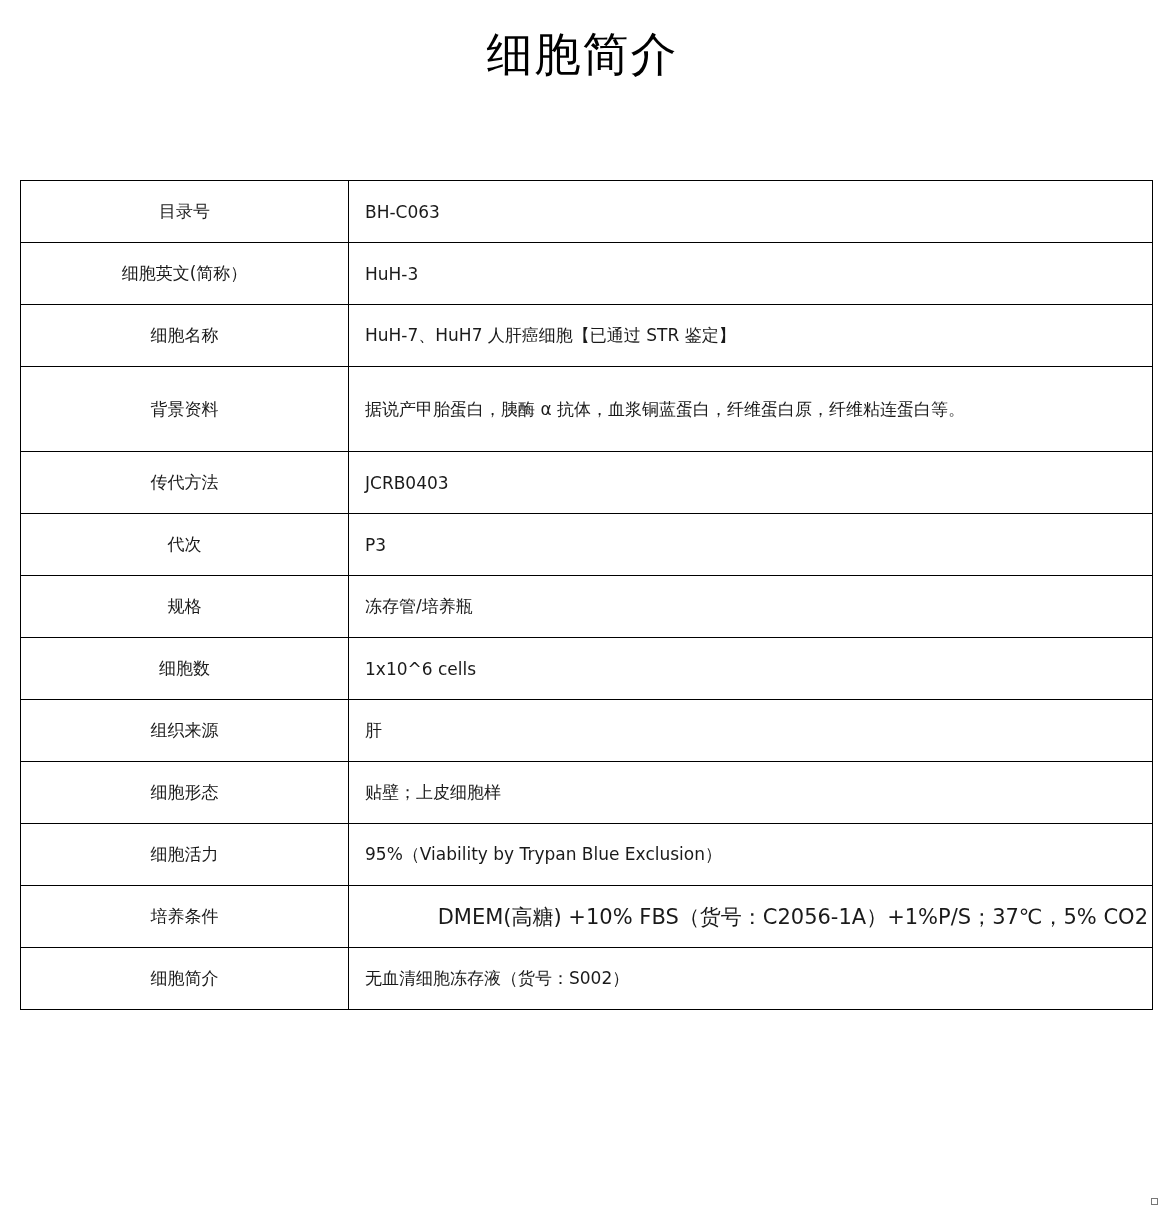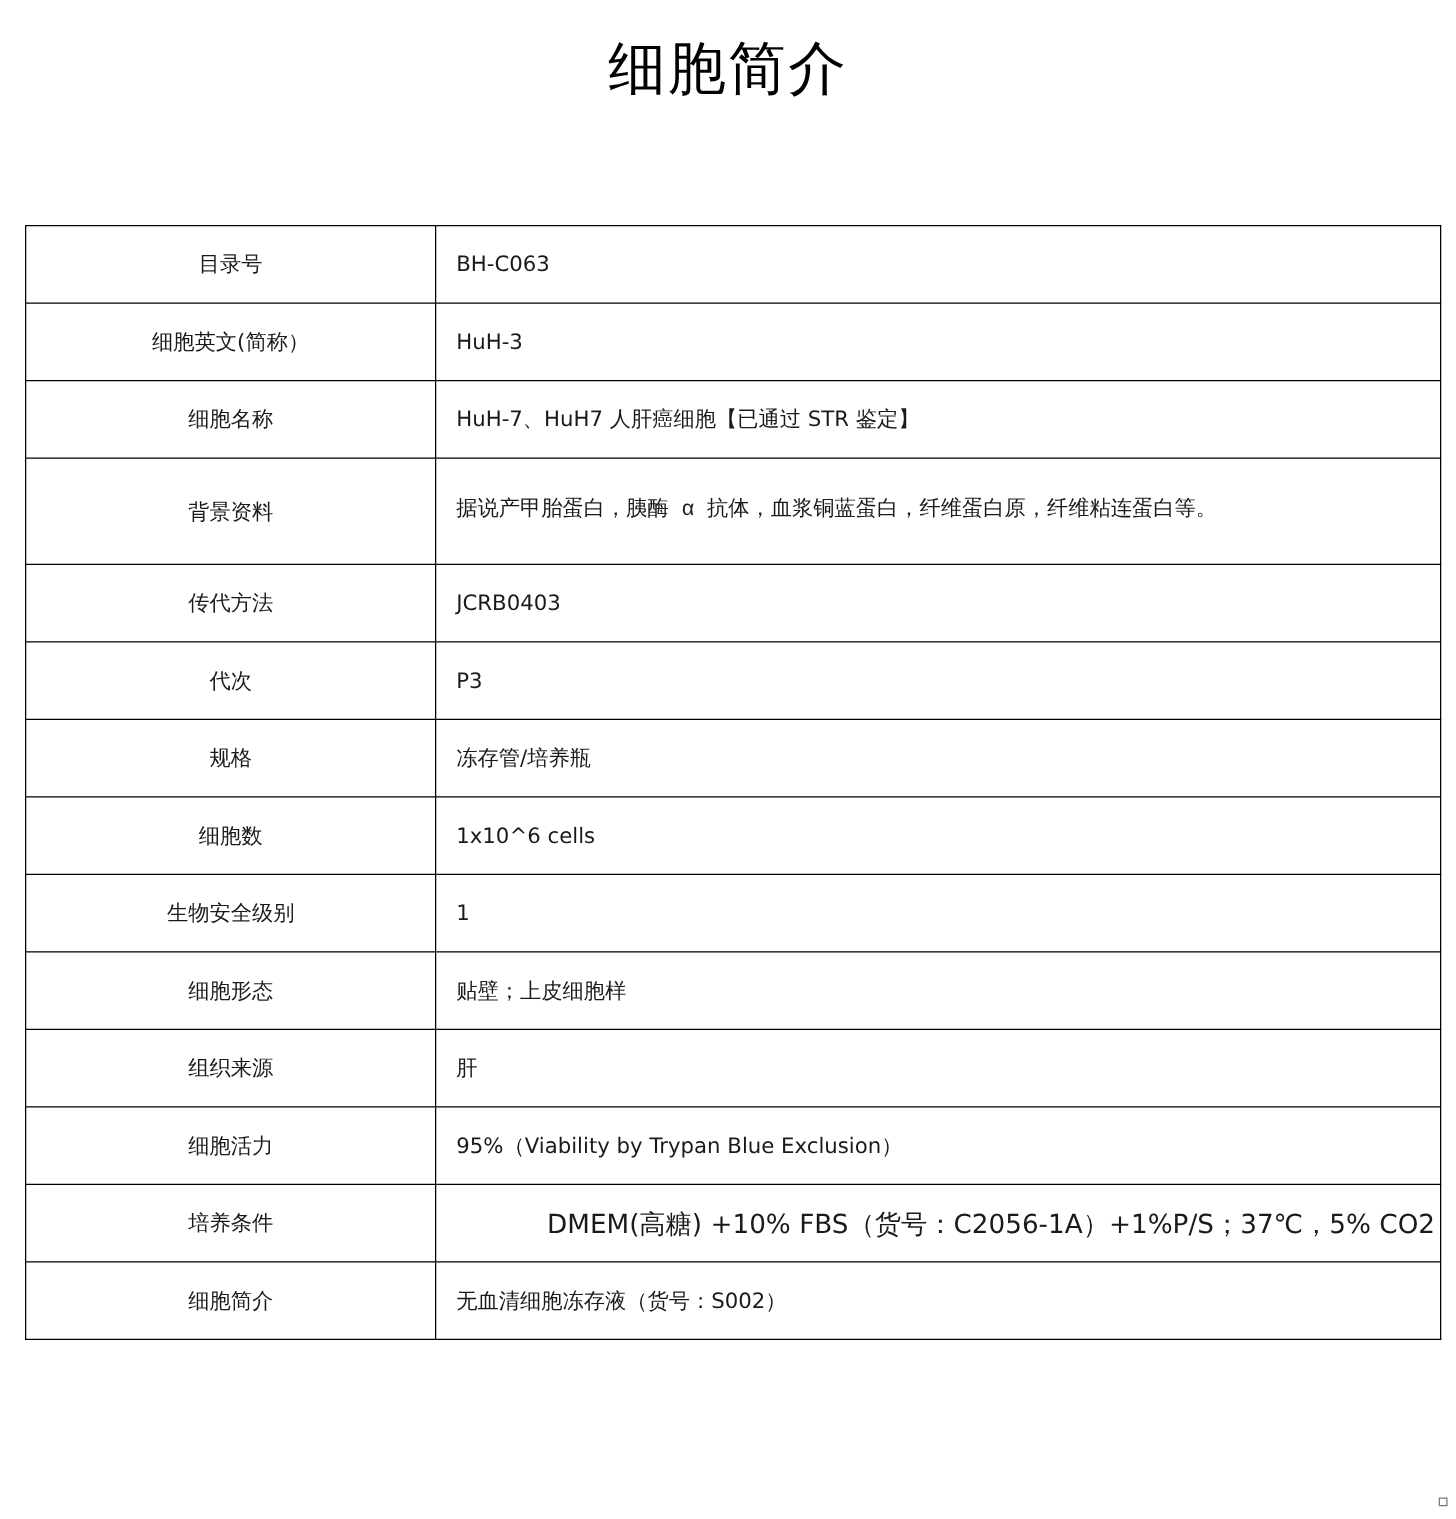--- a/index.html
+++ b/index.html
@@ -7,21 +7,21 @@
          font-family:"DejaVu Sans","Liberation Sans",sans-serif; color:#111; }
   .title { position:absolute; top:24px; left:0; width:1165px; text-align:center;
            font-size:46px; line-height:60px; color:#000; letter-spacing:2px;
            font-family:"DejaVu Sans", sans-serif; }
   table.info { position:absolute; left:20px; top:180px; width:1133px;
                border-collapse:collapse; table-layout:fixed; }
   table.info td { border:1.5px solid #000; font-size:17px; color:#1a1a1a; }
   td.label { width:327px; text-align:center; vertical-align:middle; padding:0; }
   td.value { text-align:left; padding:0 10px 0 16px; vertical-align:middle; }
   tr.row { height:62px; }
-  tr.row-tall { height:85px;font-family:Liberation Mono, monospace; }
+  tr.row-tall { height:85px; }
   tr.row-tall td.value { line-height:42px; }
   .corner-mark { position:absolute; left:1151px; top:1198px; width:5px; height:5px;
                  border:1px solid #777; }
 </style>
 </head>
 <body>
 
 <div class="title">细胞简介</div>
 
 <table class="info">
@@ -52,30 +52,26 @@
     </tr>
     <tr class="row">
       <td class="label">规格</td>
       <td class="value">冻存管/培养瓶</td>
     </tr>
     <tr class="row">
       <td class="label">细胞数</td>
       <td class="value">1x10^6 cells</td>
     </tr>
     <tr class="row">
-      <td class="label">生物安全级别</td>
-      <td class="value">1</td>
+      <td class="label">组织来源</td>
+      <td class="value">肝</td>
     </tr>
     <tr class="row">
       <td class="label">细胞形态</td>
       <td class="value">贴壁；上皮细胞样</td>
-    </tr>
-    <tr class="row">
-      <td class="label">组织来源</td>
-      <td class="value">肝</td>
     </tr>
     <tr class="row">
       <td class="label">细胞活力</td>
       <td class="value">95%（Viability by Trypan Blue Exclusion）</td>
     </tr>
     <tr class="row">
       <td class="label">培养条件</td>
       <td class="value" style="font-size:21px; padding-right:4px; white-space:nowrap;text-align:right;">DMEM(高糖) +10% FBS（货号：C2056-1A）+1%P/S；37℃，5% CO2</td>
     </tr>
     <tr class="row">

